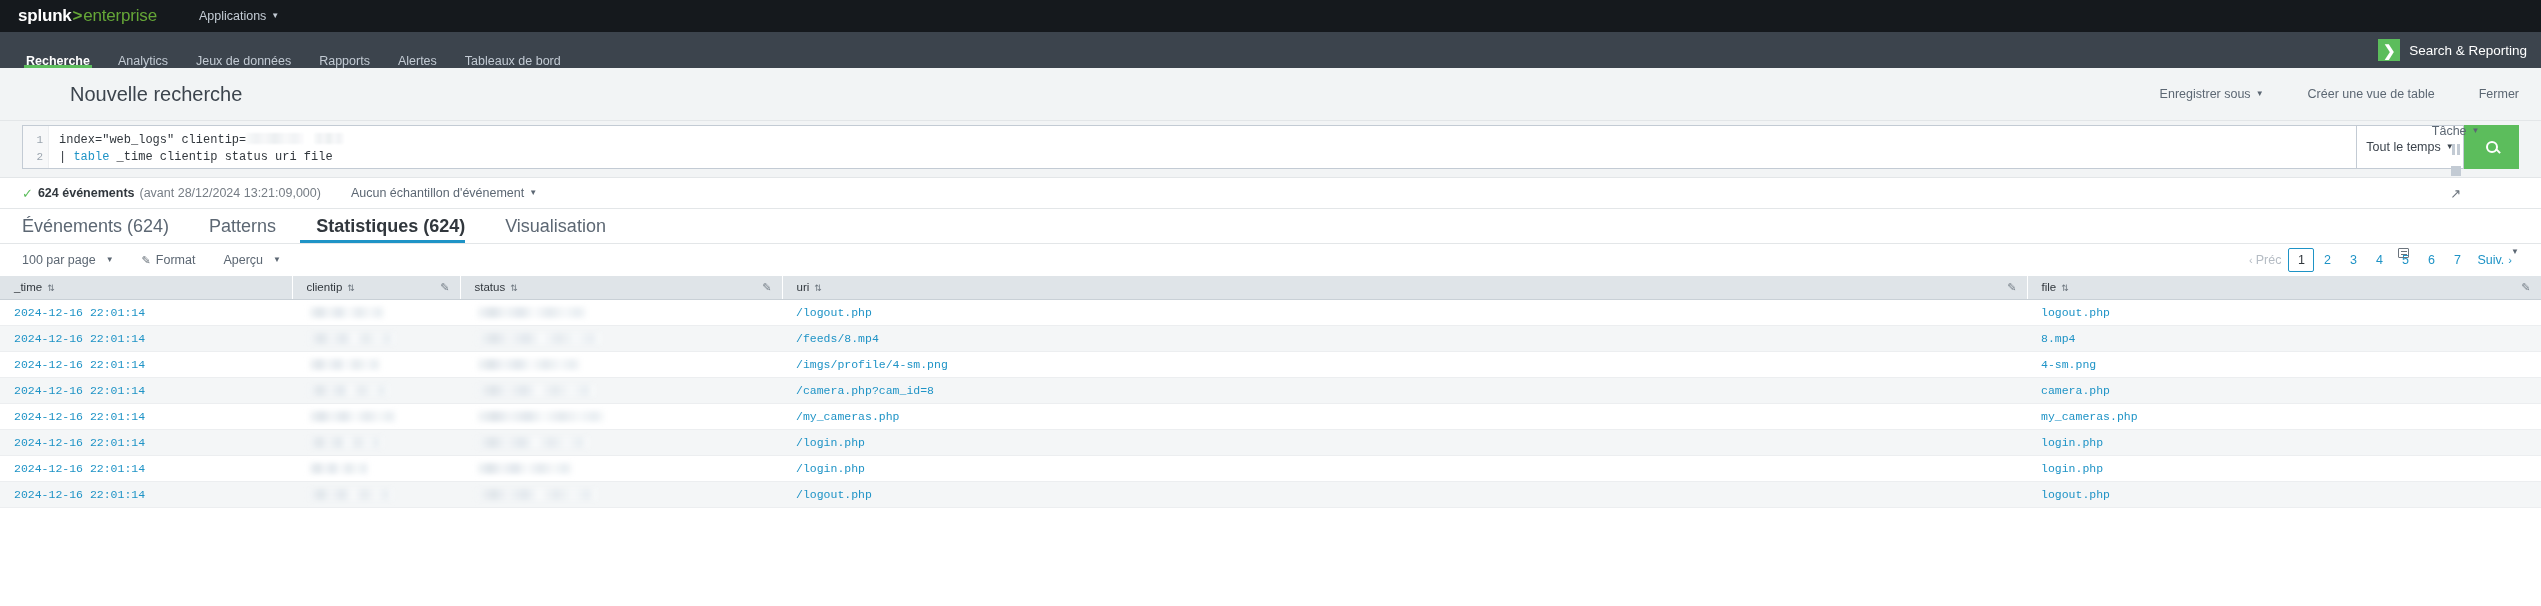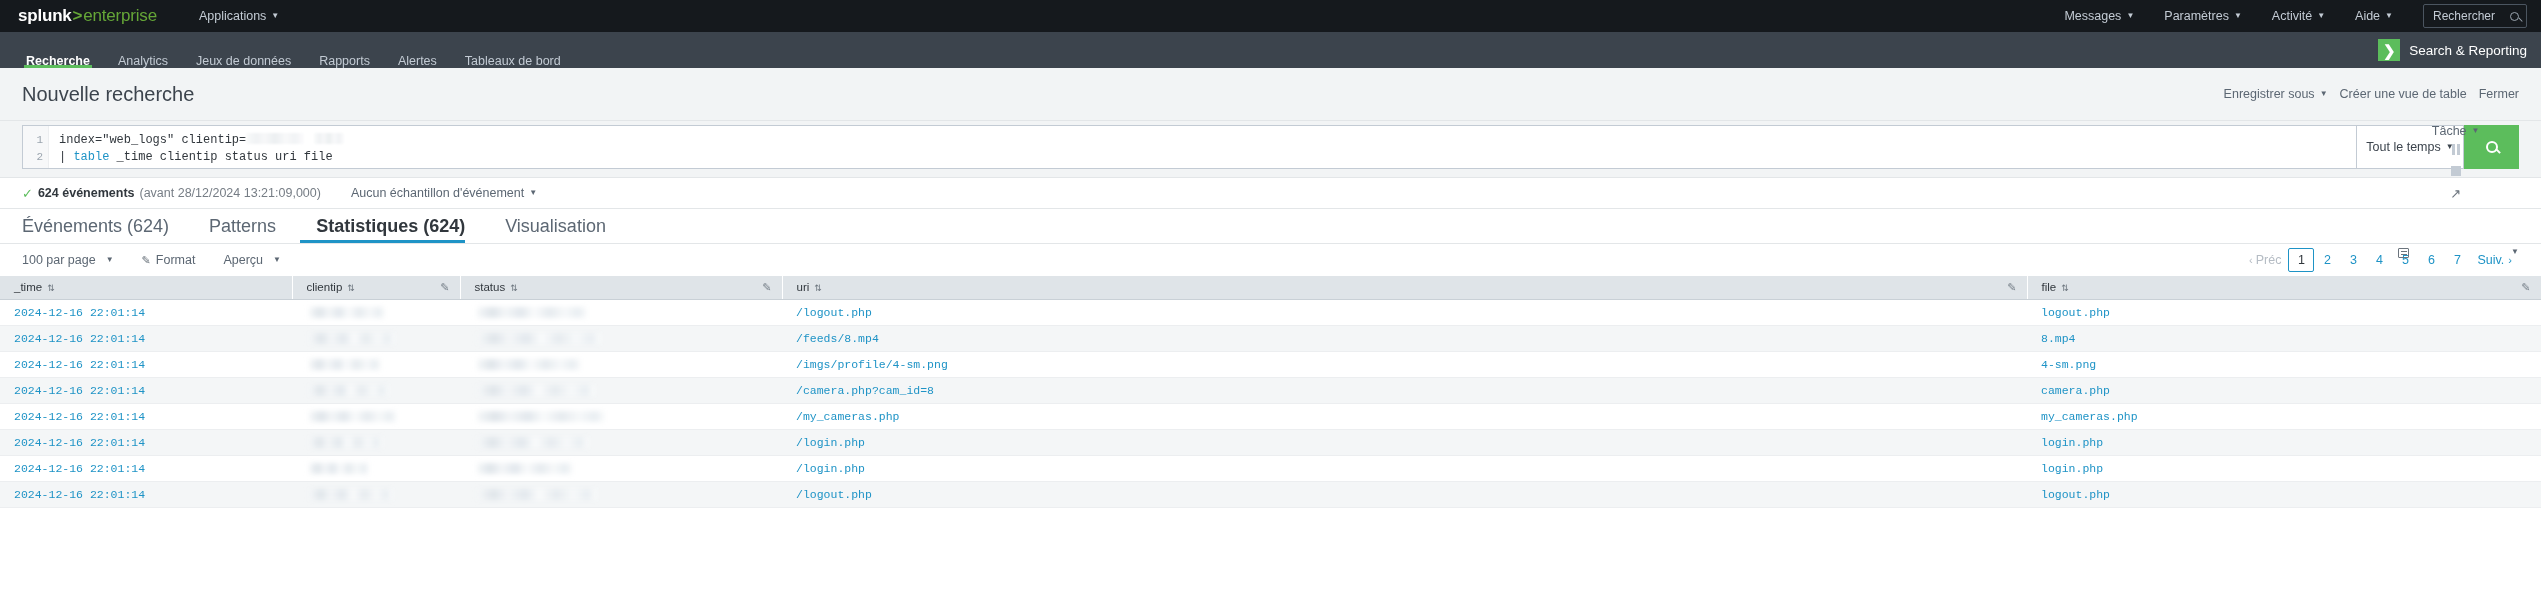--- a/index.html
+++ b/index.html
@@ -74,22 +74,22 @@
     color: #fff; font-size: 15px; font-weight: bold; line-height: 1;
   }
   .app-name { color: #ffffff; font-size: 13.5px; }
 
   
   .page-head {
     height: 53px; min-height: 53px; background: #f2f4f5;
     display: flex; align-items: center; padding: 0 22px 0 22px;
     border-bottom: 1px solid #e3e6e8;
   }
-  .page-title { font-size: 20px; color: #3c444d; font-weight: normal; }
-  .page-actions { margin-left: auto; display: flex; align-items: center; gap: 12px; }
+  .page-title { font-size: 20px; color: #3c444d; font-weight: normal; margin-left: 48px; }
+  .page-actions { margin-left: auto; display: flex; align-items: center; gap: 44px; }
   .page-action { font-size: 12.5px; color: #5c6773; cursor: pointer; white-space: nowrap; }
 
   
   .searchbar-wrap {
     background: #f2f4f5; padding: 4px 22px 8px 22px;
     display: flex; align-items: stretch; gap: 0;
     border-bottom: 1px solid #e3e6e8;
   }
   .query-area {
     flex: 1 1 auto; background: #ffffff; border: 1px solid #c3cbd4; border-right: none;
@@ -233,38 +233,20 @@
 
   <div class="topbar">
     <div class="logo">
       <span class="splunk">splunk</span>
         <span class="gt">&gt;</span>
         <span class="ent">enterprise</span>
     </div>
     <div class="topnav">
       <div class="topnav-item">
         <span>Applications</span><span class="caret">▼</span>
-      </div>
-    </div>
-    <div class="topbar-right">
-      <div class="topnav-item">
-        <span>Messages</span><span class="caret">▼</span>
-      </div>
-      <div class="topnav-item">
-        <span>Paramètres</span><span class="caret">▼</span>
-      </div>
-      <div class="topnav-item">
-        <span>Activité</span><span class="caret">▼</span>
-      </div>
-      <div class="topnav-item">
-        <span>Aide</span><span class="caret">▼</span>
-      </div>
-      <div class="search-box">
-        <span>Rechercher</span>
-        <span class="mag"></span>
       </div>
     </div>
   </div>
 
   <div class="appbar">
     <div class="appnav">
       <div class="appnav-item active">
           <span>Recherche</span>
         </div>
       <div class="appnav-item">

